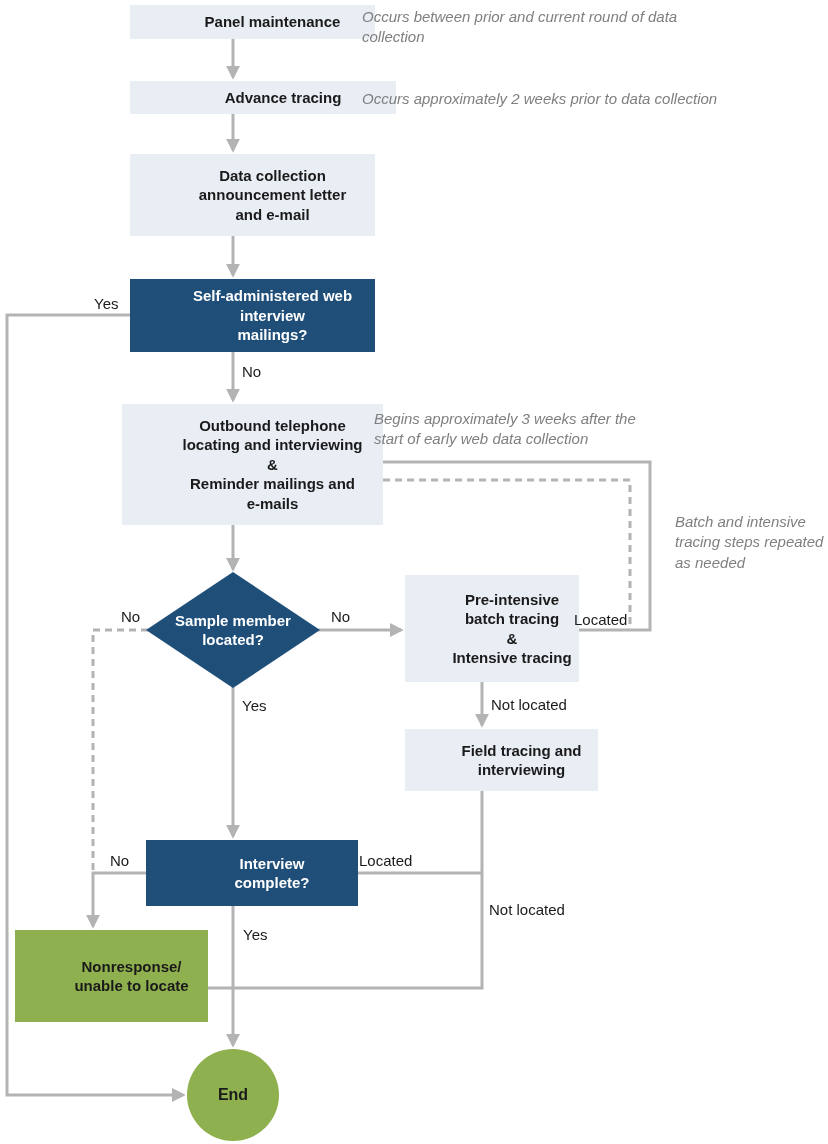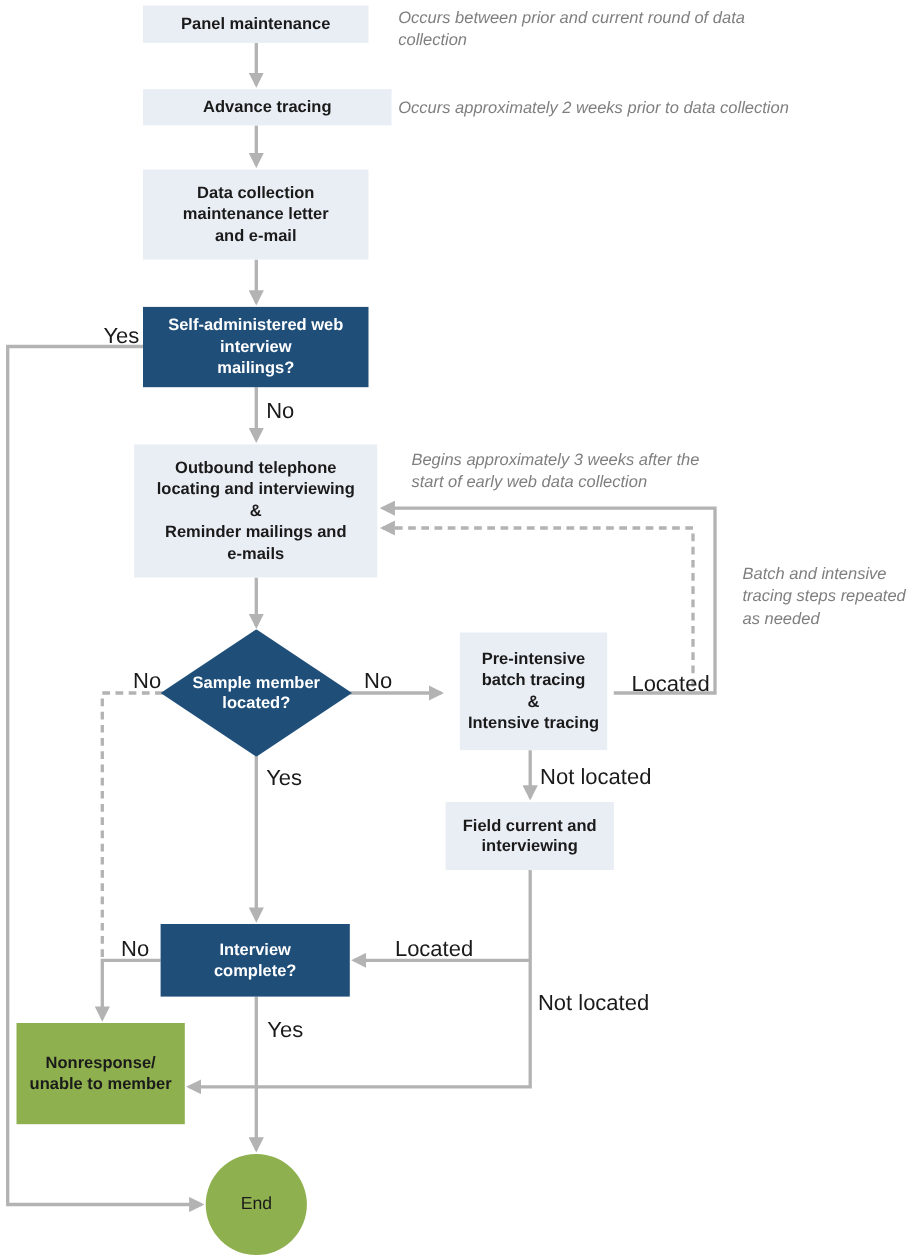--- a/index.html
+++ b/index.html
@@ -16,42 +16,42 @@
     position:relative;width:828px;height:1144px;background:#ffffff;
     font-family:"Liberation Sans",sans-serif;overflow:hidden;
   }
   svg.connectors{position:absolute;left:0;top:0;z-index:1;}
   svg.connectors path{fill:none;stroke:var(--connector);stroke-width:3;}
   svg.connectors path.dashed{stroke-dasharray:7 5;}
   #arrowhead path{fill:var(--connector);stroke:none;}
   .box{
     position:absolute;z-index:2;display:flex;align-items:center;justify-content:center;
     background:var(--light-box-bg);color:var(--box-text);
-    font-weight:bold;font-size:15px;line-height:1.3;text-align:center;
+    font-weight:bold;font-size:15px;line-height:1.3;text-align:center;padding-left:40px;
   }
   .box .box-label{white-space:pre-line;}
   .box.dark{background:var(--dark-box-bg);color:var(--dark-box-text);}
   .box.green{background:var(--green-bg);color:var(--box-text);}
   .diamond{
     position:absolute;z-index:2;display:flex;align-items:center;justify-content:center;
     background:var(--dark-box-bg);color:var(--dark-box-text);
     font-weight:bold;font-size:15px;line-height:1.3;text-align:center;
     clip-path:polygon(50% 0,100% 50%,50% 100%,0 50%);
   }
   .circle{
     position:absolute;z-index:2;display:flex;align-items:center;justify-content:center;
     background:var(--green-bg);color:var(--box-text);border-radius:50%;
-    font-weight:normal;font-size:16px;
+    font-weight:bold;font-size:16px;
   }
   .annotation{
     position:absolute;z-index:2;color:var(--annotation-text);
     font-style:italic;font-size:15px;line-height:1.35;white-space:pre-line;margin-left:18px;
   }
   .edge-label{
-    position:absolute;z-index:3;color:var(--box-text);font-size:20px;line-height:1;
+    position:absolute;z-index:3;color:var(--box-text);font-size:15px;line-height:1;
     background:transparent;
     text-align:center;
   }
 </style>
 </head>
 <body>
 
 <div class="canvas">
 
   <svg class="connectors" width="828" height="1144" viewBox="0 0 828 1144" aria-hidden="true">
@@ -81,21 +81,21 @@
   <div class="box" style="left:130px;top:5px;width:205px;height:34px">
     <span class="box-label">Panel maintenance</span>
   </div>
 
   <div class="box" style="left:130px;top:81px;width:226px;height:33px">
     <span class="box-label">Advance tracing</span>
   </div>
 
   <div class="box" style="left:130px;top:154px;width:205px;height:82px">
     <span class="box-label">Data collection
-maintenance letter
+announcement letter
 and e-mail</span>
   </div>
 
   <div class="box dark" style="left:130px;top:279px;width:205px;height:73px">
     <span class="box-label">Self-administered web
 interview
 mailings?</span>
   </div>
 
   <div class="box" style="left:122px;top:404px;width:221px;height:121px">
@@ -105,40 +105,40 @@
 Reminder mailings and
 e-mails</span>
   </div>
 
   <div class="diamond" style="left:146px;top:572px;width:174px;height:116px">
     <span class="box-label">Sample
 member
 located?</span>
   </div>
 
-  <div class="box" style="left:418px;top:575px;width:134px;height:107px">
+  <div class="box" style="left:405px;top:575px;width:134px;height:107px">
     <span class="box-label">Pre-intensive
 batch tracing
 &amp;
 Intensive tracing</span>
   </div>
 
   <div class="box" style="left:405px;top:729px;width:153px;height:62px">
-    <span class="box-label">Field current and
+    <span class="box-label">Field tracing and
 interviewing</span>
   </div>
 
   <div class="box dark" style="left:146px;top:840px;width:172px;height:66px">
     <span class="box-label">Interview
 complete?</span>
   </div>
 
   <div class="box green" style="left:15px;top:930px;width:153px;height:92px">
     <span class="box-label">Nonresponse/
-unable to member</span>
+unable to locate</span>
   </div>
 
   <div class="circle" style="left:187px;top:1049px;width:92px;height:92px">
     <span class="box-label">End</span>
   </div>
 
   <div class="annotation" style="left:344px;top:7px;width:350px">Occurs between prior and current round of data
 collection</div>
 
   <div class="annotation" style="left:344px;top:89px;width:460px">Occurs approximately 2 weeks prior to data collection</div>

